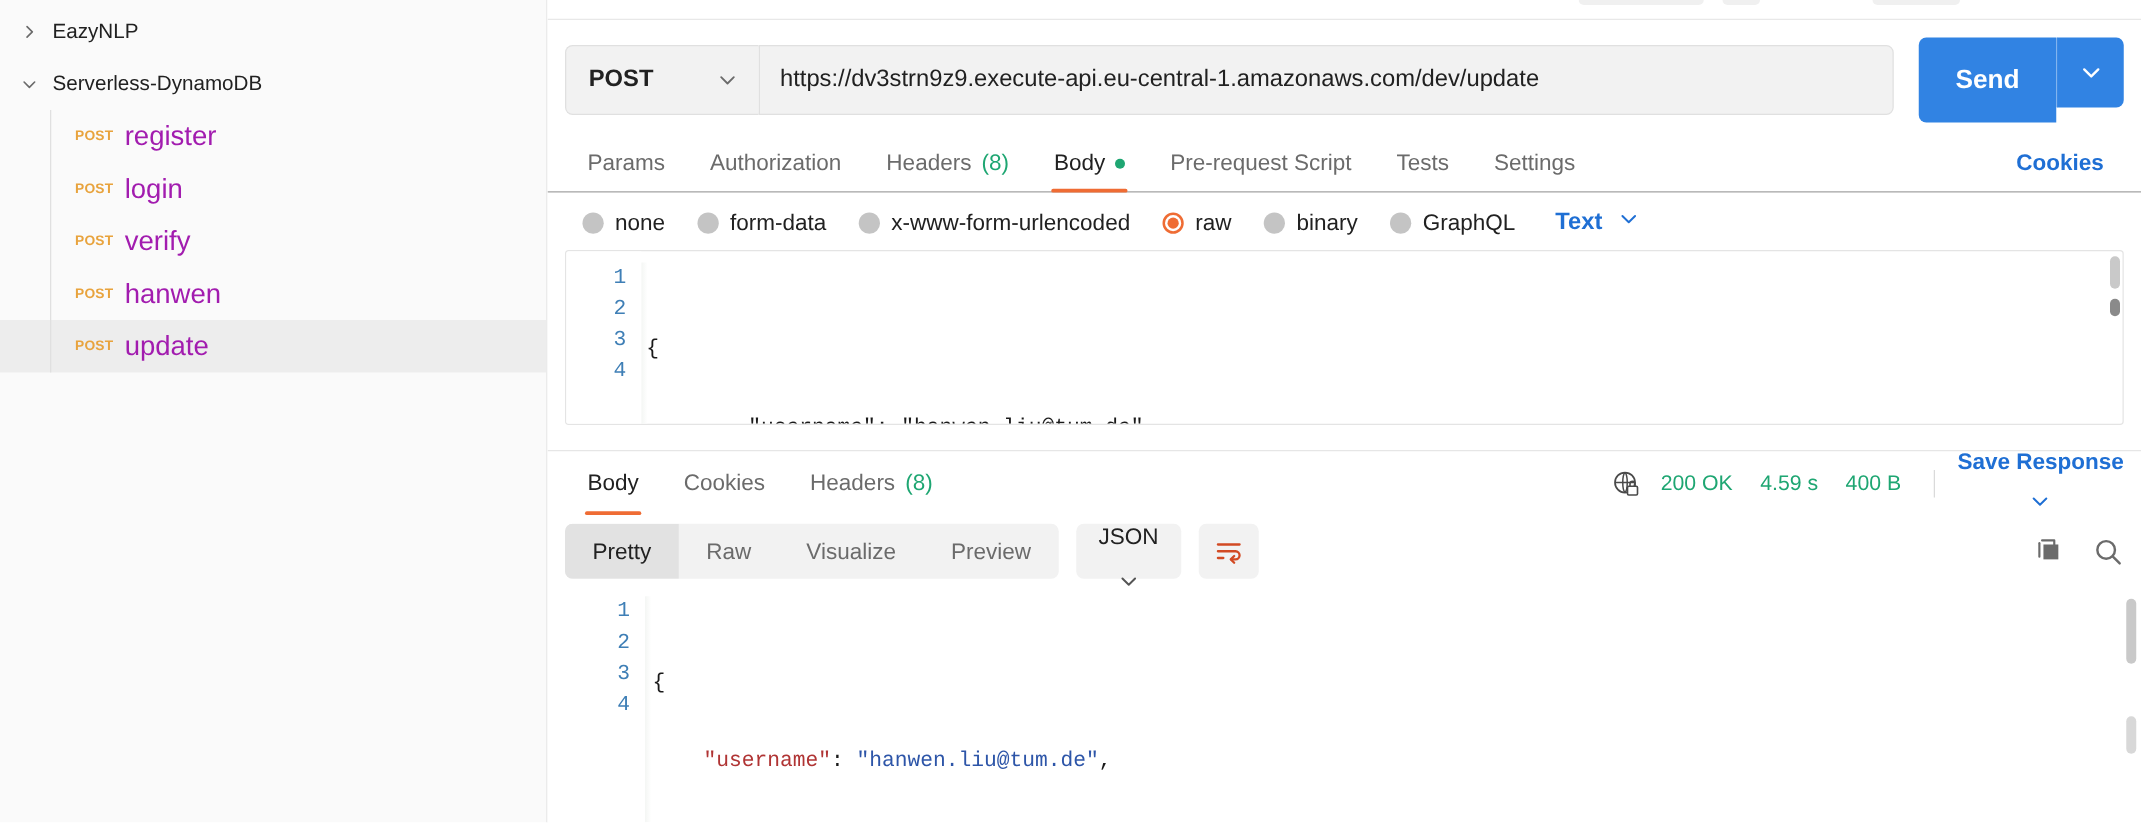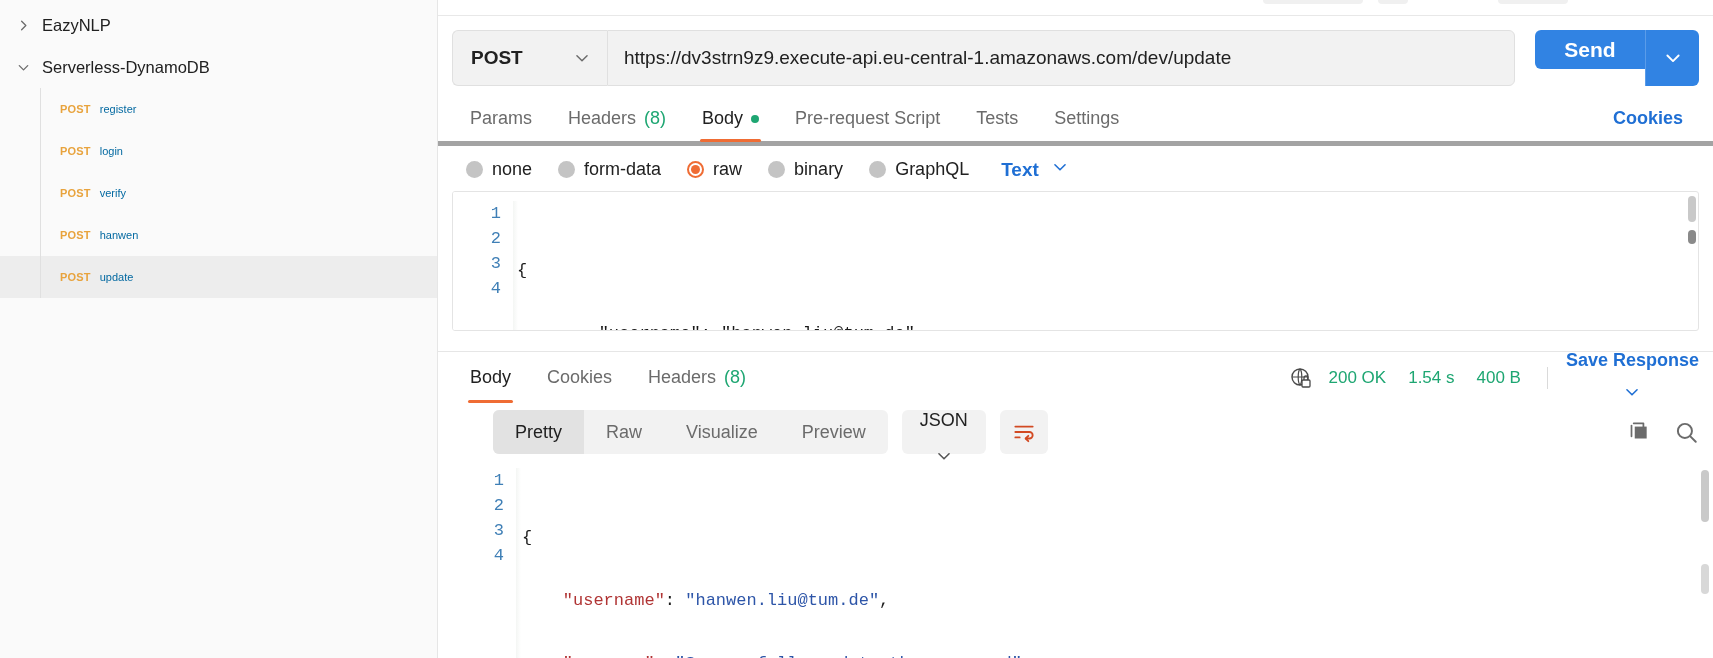--- a/index.html
+++ b/index.html
@@ -43,21 +43,21 @@
   .req-row {
     display: flex; align-items: center;
     height: 42px; padding-left: 60px; cursor: pointer;
   }
   .req-row.active { background: #ededed; }
   .method-tag {
     font-size: 11px; font-weight: 700; color: #e8a33d;
     letter-spacing: .2px; margin-right: 9px;
     flex: 0 0 auto;
   }
-  .req-name { font-size: 11px; color: #0369a1; white-space: nowrap; }
+  .req-name { font-size: 22px; color: #a21caf; white-space: nowrap; }
 
   
   .main {
     flex: 1 1 auto; height: 658px;
     display: flex; flex-direction: column;
     background: #ffffff; position: relative;
     overflow: hidden;
   }
   .topstrip {
     height: 16px; border-bottom: 1px solid #e8e8e8; position: relative;
@@ -100,40 +100,40 @@
     border-radius: 0 6px 6px 0;
     display: flex; align-items: center;
     padding: 0 16px;
     font-size: 19px; color: #212121;
     cursor: text;
     white-space: nowrap; overflow: hidden;
   }
   .send-wrap { display: flex; margin-left: 20px; }
   .send-btn {
     background: #3183e3; color: #fff;
-    height: 39px; min-width: 110px;
+    height: 68px; min-width: 110px;
     border: none; border-radius: 6px 0 0 6px;
     font-size: 21px; font-weight: 700;
     font-family: "Liberation Sans", sans-serif;
     padding: 0 26px; cursor: pointer;
   }
   .send-caret {
     background: #3183e3; color: #fff;
     height: 56px; width: 54px;
     border: none; border-left: 1px solid #5a9ce9;
     border-radius: 0 6px 6px 0;
     display: flex; align-items: center; justify-content: center;
     cursor: pointer;
   }
 
   
   .req-tabs {
     display: flex; align-items: flex-end;
     padding: 0 14px; gap: 0;
-    border-bottom: 5px solid #a3a3a3;
+    border-bottom: 1px solid #a3a3a3;
     position: relative;
     flex: 0 0 auto;
   }
   .rtab {
     font-size: 18px; color: #6b6b6b;
     padding: 10px 18px 12px 18px;
     cursor: pointer; position: relative;
     white-space: nowrap;
     display: flex; align-items: center; gap: 8px;
   }
@@ -242,21 +242,21 @@
   }
 
   
   .resp-toolbar {
     display: flex; align-items: center;
     padding: 6px 14px 10px 14px; gap: 14px;
     flex: 0 0 auto;
   }
   .segment {
     display: flex; background: #f2f2f2; border-radius: 6px;
-    overflow: hidden; height: 44px; margin-left: 41px;
+    overflow: hidden; height: 44px;
   }
   .seg {
     padding: 0 22px; height: 44px;
     display: flex; align-items: center;
     font-size: 18px; color: #6b6b6b; cursor: pointer;
   }
   .seg.active { background: #e2e2e2; color: #212121; }
   .json-select {
     display: flex; align-items: center; gap: 16px;
     background: #f2f2f2; border-radius: 6px;
@@ -377,20 +377,23 @@
           <svg width="20" height="20" viewBox="0 0 16 16" fill="none">
             <path d="M3.5 6L8 10.5L12.5 6" stroke="#ffffff" stroke-width="1.5" stroke-linecap="round" stroke-linejoin="round"></path>
           </svg>
         </button>
       </div>
     </div>
 
     <div class="req-tabs">
       <div class="rtab">
         <span>Params</span>
+      </div>
+      <div class="rtab">
+        <span>Authorization</span>
       </div>
       <div class="rtab">
         <span>Headers</span>
         <span class="count">(8)</span>
       </div>
       <div class="rtab active">
         <span>Body</span>
         <span class="dot-green"></span>
       </div>
       <div class="rtab">
@@ -406,20 +409,24 @@
     </div>
 
     <div class="bodytypes">
       <label class="rtopt">
         <span class="radio"></span>
         <span>none</span>
       </label>
       <label class="rtopt">
         <span class="radio"></span>
         <span>form-data</span>
+      </label>
+      <label class="rtopt">
+        <span class="radio"></span>
+        <span>x-www-form-urlencoded</span>
       </label>
       <label class="rtopt">
         <span class="radio on"></span>
         <span>raw</span>
       </label>
       <label class="rtopt">
         <span class="radio"></span>
         <span>binary</span>
       </label>
       <label class="rtopt">
@@ -473,21 +480,21 @@
       <div class="sbar">
         <span class="globe">
           <svg width="24" height="24" viewBox="0 0 24 24" fill="none">
             <circle cx="11" cy="11" r="8" stroke="#4a4a4a" stroke-width="1.4"></circle>
             <path d="M3 11h16M11 3c2.4 2.4 2.4 13.6 0 16M11 3c-2.4 2.4-2.4 13.6 0 16" stroke="#4a4a4a" stroke-width="1.2"></path>
             <rect x="13" y="14" width="8" height="7" rx="1" fill="#fff" stroke="#4a4a4a" stroke-width="1.3"></rect>
             <path d="M15 14v-2a2 2 0 014 0v2" stroke="#4a4a4a" stroke-width="1.3"></path>
           </svg>
         </span>
         <span class="stat">200 OK</span>
-        <span class="stat">1.54 s</span>
+        <span class="stat">4.59 s</span>
         <span class="stat">400 B</span>
         <span class="sep"></span>
         <span class="save">
           <span>Save Response</span>
           <span>
             <svg width="18" height="18" viewBox="0 0 16 16" fill="none">
               <path d="M3.5 6L8 10.5L12.5 6" stroke="#1f6fd4" stroke-width="1.4" stroke-linecap="round" stroke-linejoin="round"></path>
             </svg>
           </span>
         </span>

